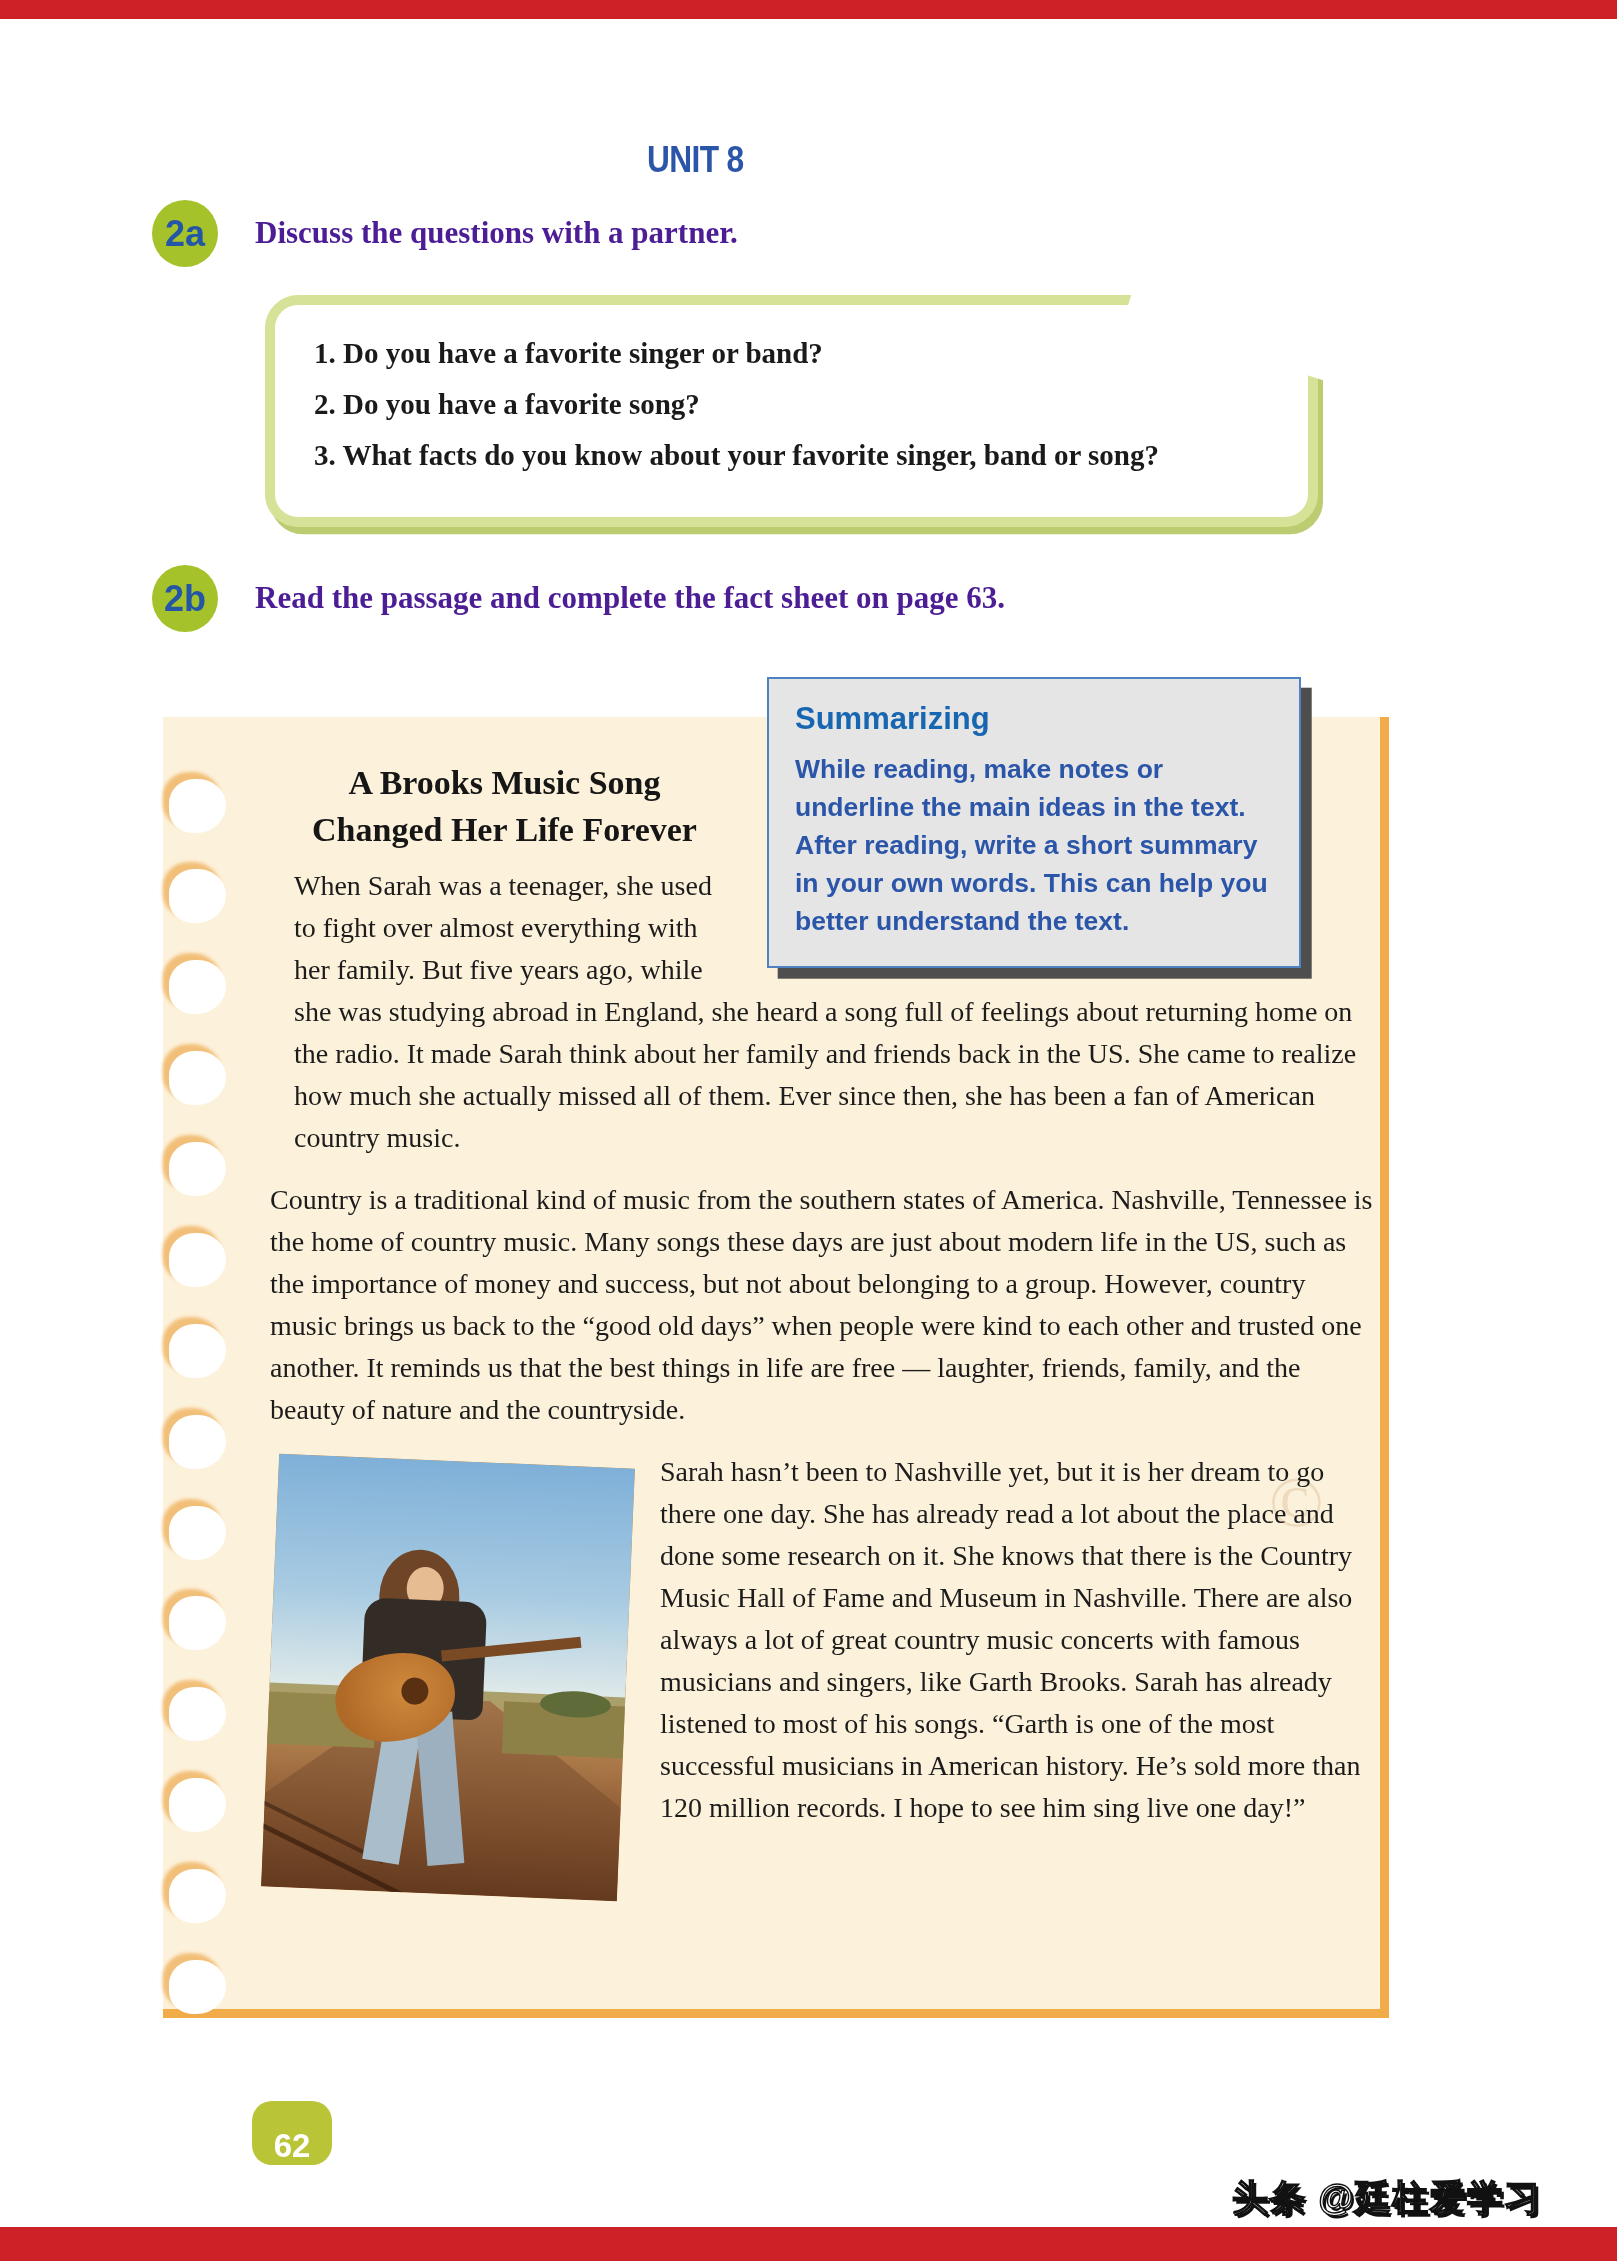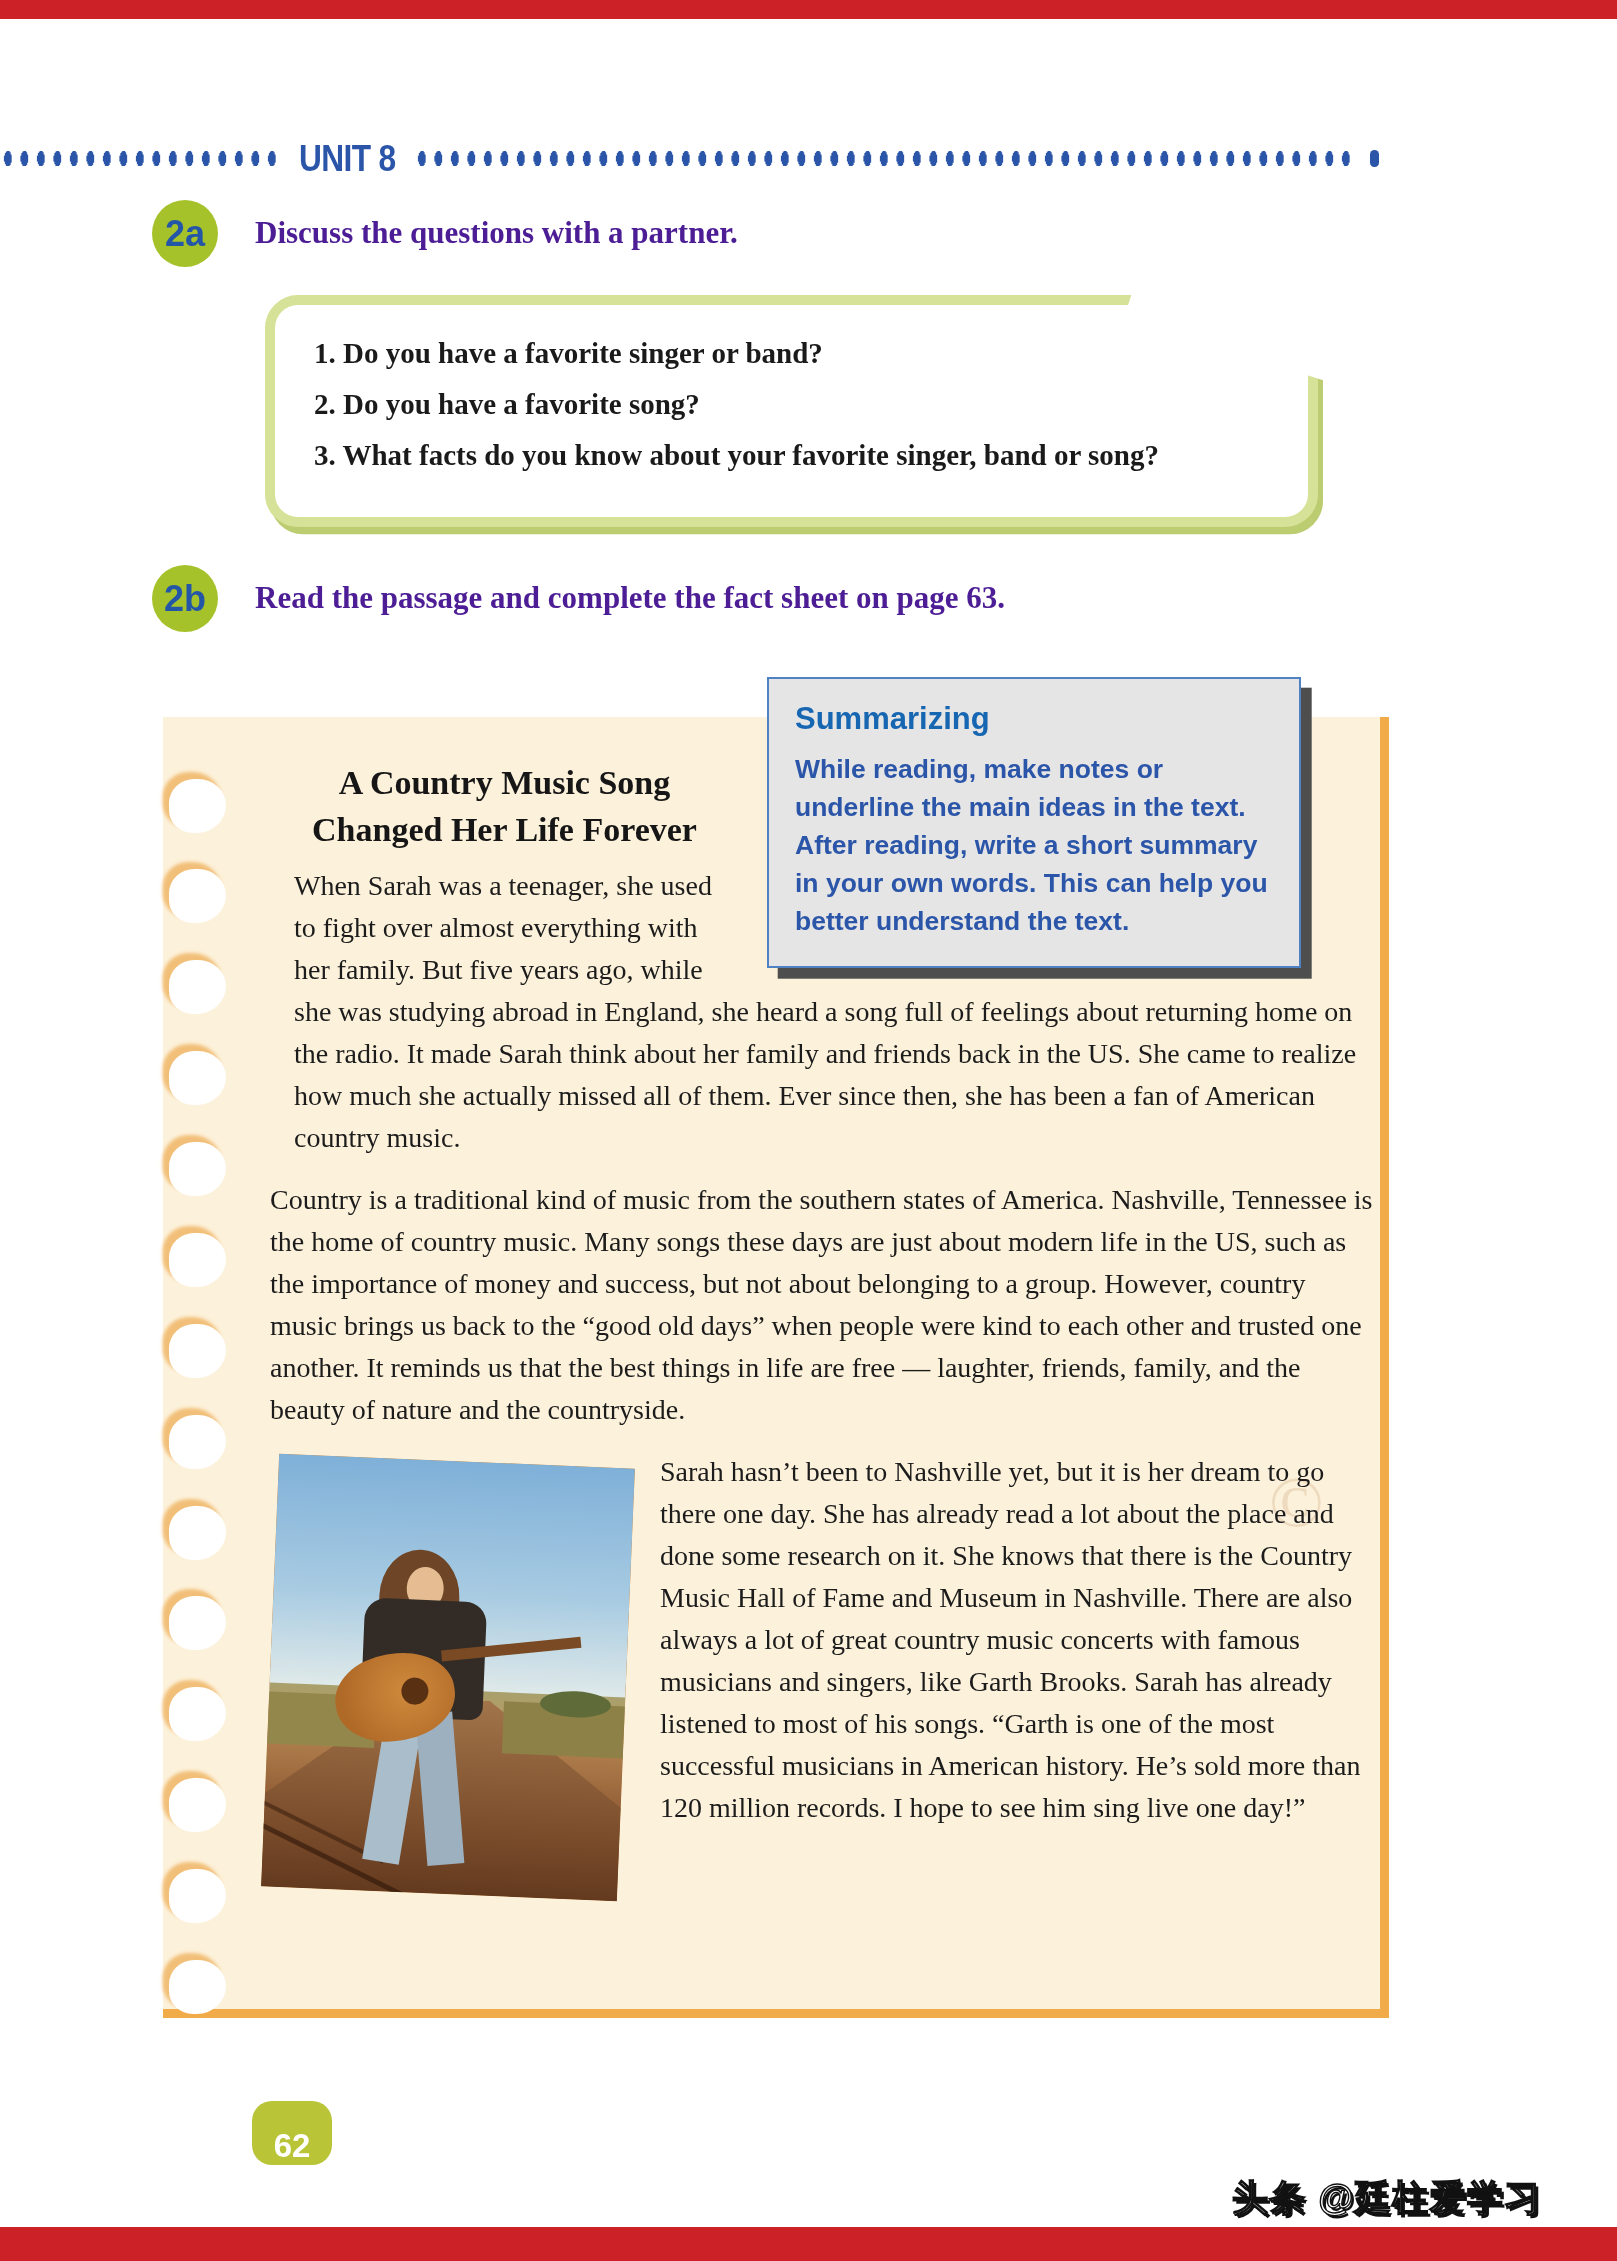--- a/index.html
+++ b/index.html
@@ -4,21 +4,21 @@
 <style>
   html,body{margin:0;padding:0;background:#ffffff;}
   .page{position:relative;width:1618px;height:2261px;background:#ffffff;overflow:hidden;
         font-family:"Liberation Serif",serif;}
 
   
   .top-bar{position:absolute;left:0;top:0;width:1618px;height:18.6px;background:#cc2127;}
   .bottom-bar{position:absolute;left:0;top:2227px;width:1618px;height:34px;background:#cc2127;}
 
   
-  .unit-row{position:absolute;left:0;top:139px;width:1390px;height:39px;display:flex;align-items:center;}
+  .unit-row{position:absolute;left:0;top:139px;width:1390px;height:39px;display:flex;align-items:center;flex-direction:column;}
   .dots{height:17px;background-image:radial-gradient(ellipse 3.9px 7.9px at 7.9px 8.6px,#2b55a8 96%,transparent 100%);
         background-size:16.5px 17px;background-repeat:repeat-x;}
   .dots-left{width:281px;}
   .dots-right{flex:1;}
   .dots-gap{width:14.3px;}
   .dot-single{width:8.6px;height:16.5px;border-radius:4.3px;background:#2b55a8;margin-right:11.4px;}
   .unit-label{padding:0 11.4px;font-family:"Liberation Sans",sans-serif;font-weight:bold;
               font-size:36px;letter-spacing:-0.7px;color:#2b55a8;transform:scaleX(.88);}
 
   
@@ -146,21 +146,21 @@
         <div class="hole" style="left: 5.7px; top: 879px;"></div>
         <div class="hole" style="left: 5.7px; top: 970px;"></div>
         <div class="hole" style="left: 5.7px; top: 1061px;"></div>
         <div class="hole" style="left: 5.7px; top: 1152px;"></div>
         <div class="hole" style="left: 5.7px; top: 1243px;"></div>
       </div>
     <div class="copyright-mark">©</div>
 
     <div class="passage-body">
       <div class="tip-spacer"></div>
-      <h2 class="p-title"><span>A Country Music Song</span><br><span>Changed Her Life Forever</span></h2>
+      <h2 class="p-title"><span>A Brooks Music Song</span><br><span>Changed Her Life Forever</span></h2>
       <p class="first">When Sarah was a teenager, she used to fight over almost everything with her family. But five years ago, while she was studying abroad in England, she heard a song full of feelings about returning home on the radio. It made Sarah think about her family and friends back in the US. She came to realize how much she actually missed all of them. Ever since then, she has been a fan of American country music.</p>
       <p>Country is a traditional kind of music from the southern states of America. Nashville, Tennessee is the home of country music. Many songs these days are just about modern life in the US, such as the importance of money and success, but not about belonging to a group. However, country music brings us back to the “good old days” when people were kind to each other and trusted one another. It reminds us that the best things in life are free — laughter, friends, family, and the beauty of nature and the countryside.</p>
 
       <div class="photo">
         <div class="ph-sky"></div>
         <div class="ph-far"></div>
         <div class="ph-ground"></div>
         <div class="ph-road"></div>
         <div class="ph-grass-l"></div>
         <div class="ph-grass-r"></div>

